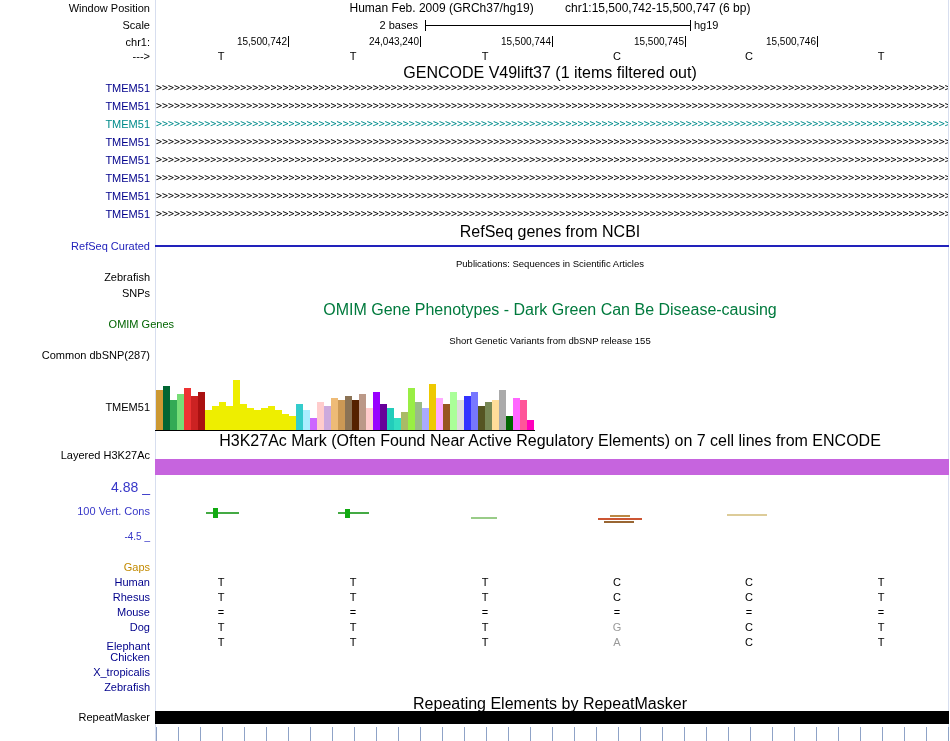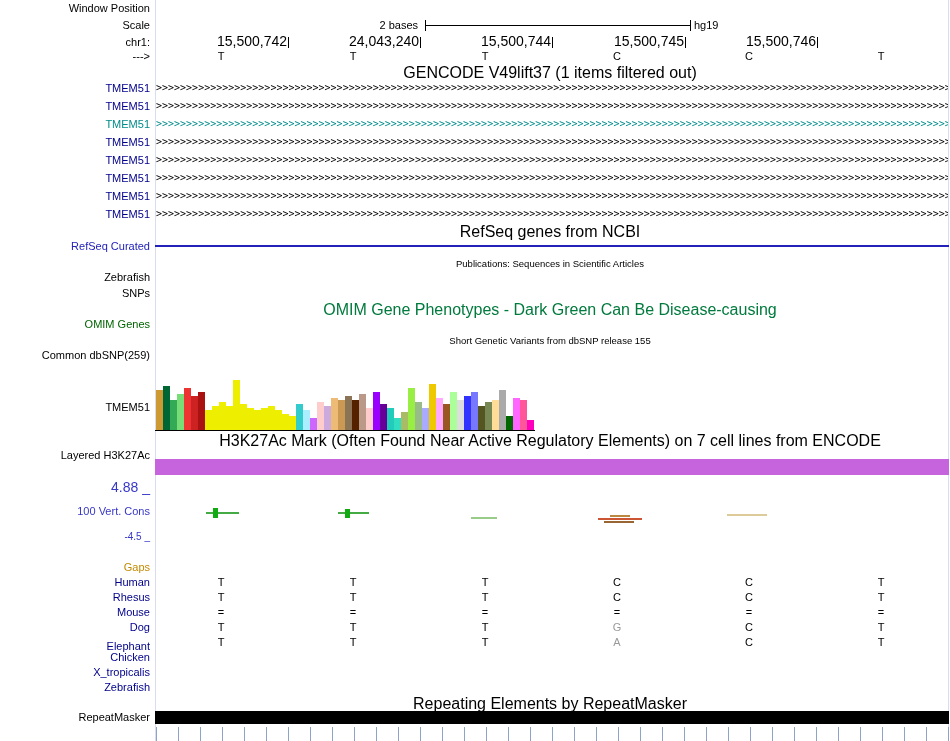--- a/index.html
+++ b/index.html
@@ -4,22 +4,22 @@
 <style>
   html,body{margin:0;padding:0;background:#fff;}
   #browser{position:relative;width:950px;height:741px;background:#fff;overflow:hidden;
            font-family:"Liberation Sans",sans-serif;color:#000;}
   .abs{position:absolute;}
   .llabel{position:absolute;left:0;width:150px;text-align:right;font-size:11px;line-height:14px;white-space:nowrap;}
   .ctitle{position:absolute;left:155px;width:790px;text-align:center;font-size:16px;line-height:14px;white-space:nowrap;}
   .small{font-size:9.5px;}
   .blue{color:#3737C8;}
   .green{color:#007A3D;}
-  .dgreen{color:#006400;}
-  .rtick{position:absolute;top:35px;font-size:14px;line-height:13px;white-space:nowrap;}
+  .dgreen{color:#006400;padding-left:24px;}
+  .rtick{position:absolute;top:35px;font-size:10px;line-height:13px;white-space:nowrap;}
   .tickbar{display:inline-block;width:1px;height:11px;background:#000;margin-left:1px;vertical-align:-2px;}
   .baseletter{position:absolute;width:14px;text-align:center;font-size:11px;line-height:14px;}
   .arrowrow{position:absolute;left:156px;width:792px;height:14px;overflow:hidden;white-space:nowrap;
             font-family:"DejaVu Sans Mono",monospace;font-size:10px;line-height:13px;}
   .alignletter{position:absolute;width:14px;text-align:center;font-size:11px;line-height:14px;}
   .gbar{flex:0 0 7px;}
   #gtex-bars{position:absolute;left:156px;top:380px;height:50px;display:flex;align-items:flex-end;}
   .scalebar{left:425px;top:20px;width:264px;height:11px;border-left:1px solid #000;border-right:1px solid #000;
             background:linear-gradient(to bottom,transparent 0,transparent 5px,#000 5px,#000 6px,transparent 6px);}
   .guideline{position:absolute;top:0;width:1px;height:741px;background:#D7DEEF;}
@@ -27,20 +27,24 @@
 </style>
 </head>
 <body>
 
 <div id="browser">
 
   <div class="guideline" style="left:155px"></div>
   <div class="guideline" style="left:948px"></div>
 
   <div class="llabel" style="top:1px">Window Position</div>
+  <div class="ctitle" style="top:1px;font-size:12px">
+    <span>Human Feb. 2009 (GRCh37/hg19)</span>
+    <span style="margin-left:28px">chr1:15,500,742-15,500,747 (6 bp)</span>
+  </div>
 
   <div class="llabel" style="top:18px">Scale</div>
   <div class="abs" style="top:18px;right:532px;font-size:11px;line-height:14px">2 bases</div>
   <div class="abs scalebar"></div>
   <div class="abs" style="top:18px;left:694px;font-size:11px;line-height:14px">hg19</div>
 
   <div class="llabel" style="top:35px">chr1:</div>
   <div id="ruler">
       <div class="rtick" style="right: 661px;"><span>15,500,742</span><i class="tickbar"></i></div>
       <div class="rtick" style="right: 529px;"><span>24,043,240</span><i class="tickbar"></i></div>
@@ -84,21 +88,21 @@
   <div class="abs" style="left:155px;top:245px;width:794px;height:2px;background:#2222BB"></div>
 
   <div class="ctitle small" style="top:257px">Publications: Sequences in Scientific Articles</div>
   <div class="llabel" style="top:270px">Zebrafish</div>
   <div class="llabel" style="top:286px">SNPs</div>
 
   <div class="ctitle green" style="top:303px">OMIM Gene Phenotypes - Dark Green Can Be Disease-causing</div>
   <div class="llabel dgreen" style="top:317px">OMIM Genes</div>
 
   <div class="ctitle small" style="top:334px">Short Genetic Variants from dbSNP release 155</div>
-  <div class="llabel" style="top:348px">Common dbSNP(259)</div>
+  <div class="llabel" style="top:348px">Common dbSNP(287)</div>
 
   <div class="llabel" style="top:400px">TMEM51</div>
   <div id="gtex-bars">
       <div class="gbar" style="height: 40px; background: rgb(204, 153, 51);"></div>
       <div class="gbar" style="height: 44px; background: rgb(0, 102, 51);"></div>
       <div class="gbar" style="height: 30px; background: rgb(51, 170, 85);"></div>
       <div class="gbar" style="height: 36px; background: rgb(119, 221, 119);"></div>
       <div class="gbar" style="height: 42px; background: rgb(238, 51, 51);"></div>
       <div class="gbar" style="height: 34px; background: rgb(204, 34, 34);"></div>
       <div class="gbar" style="height: 38px; background: rgb(170, 17, 17);"></div>

